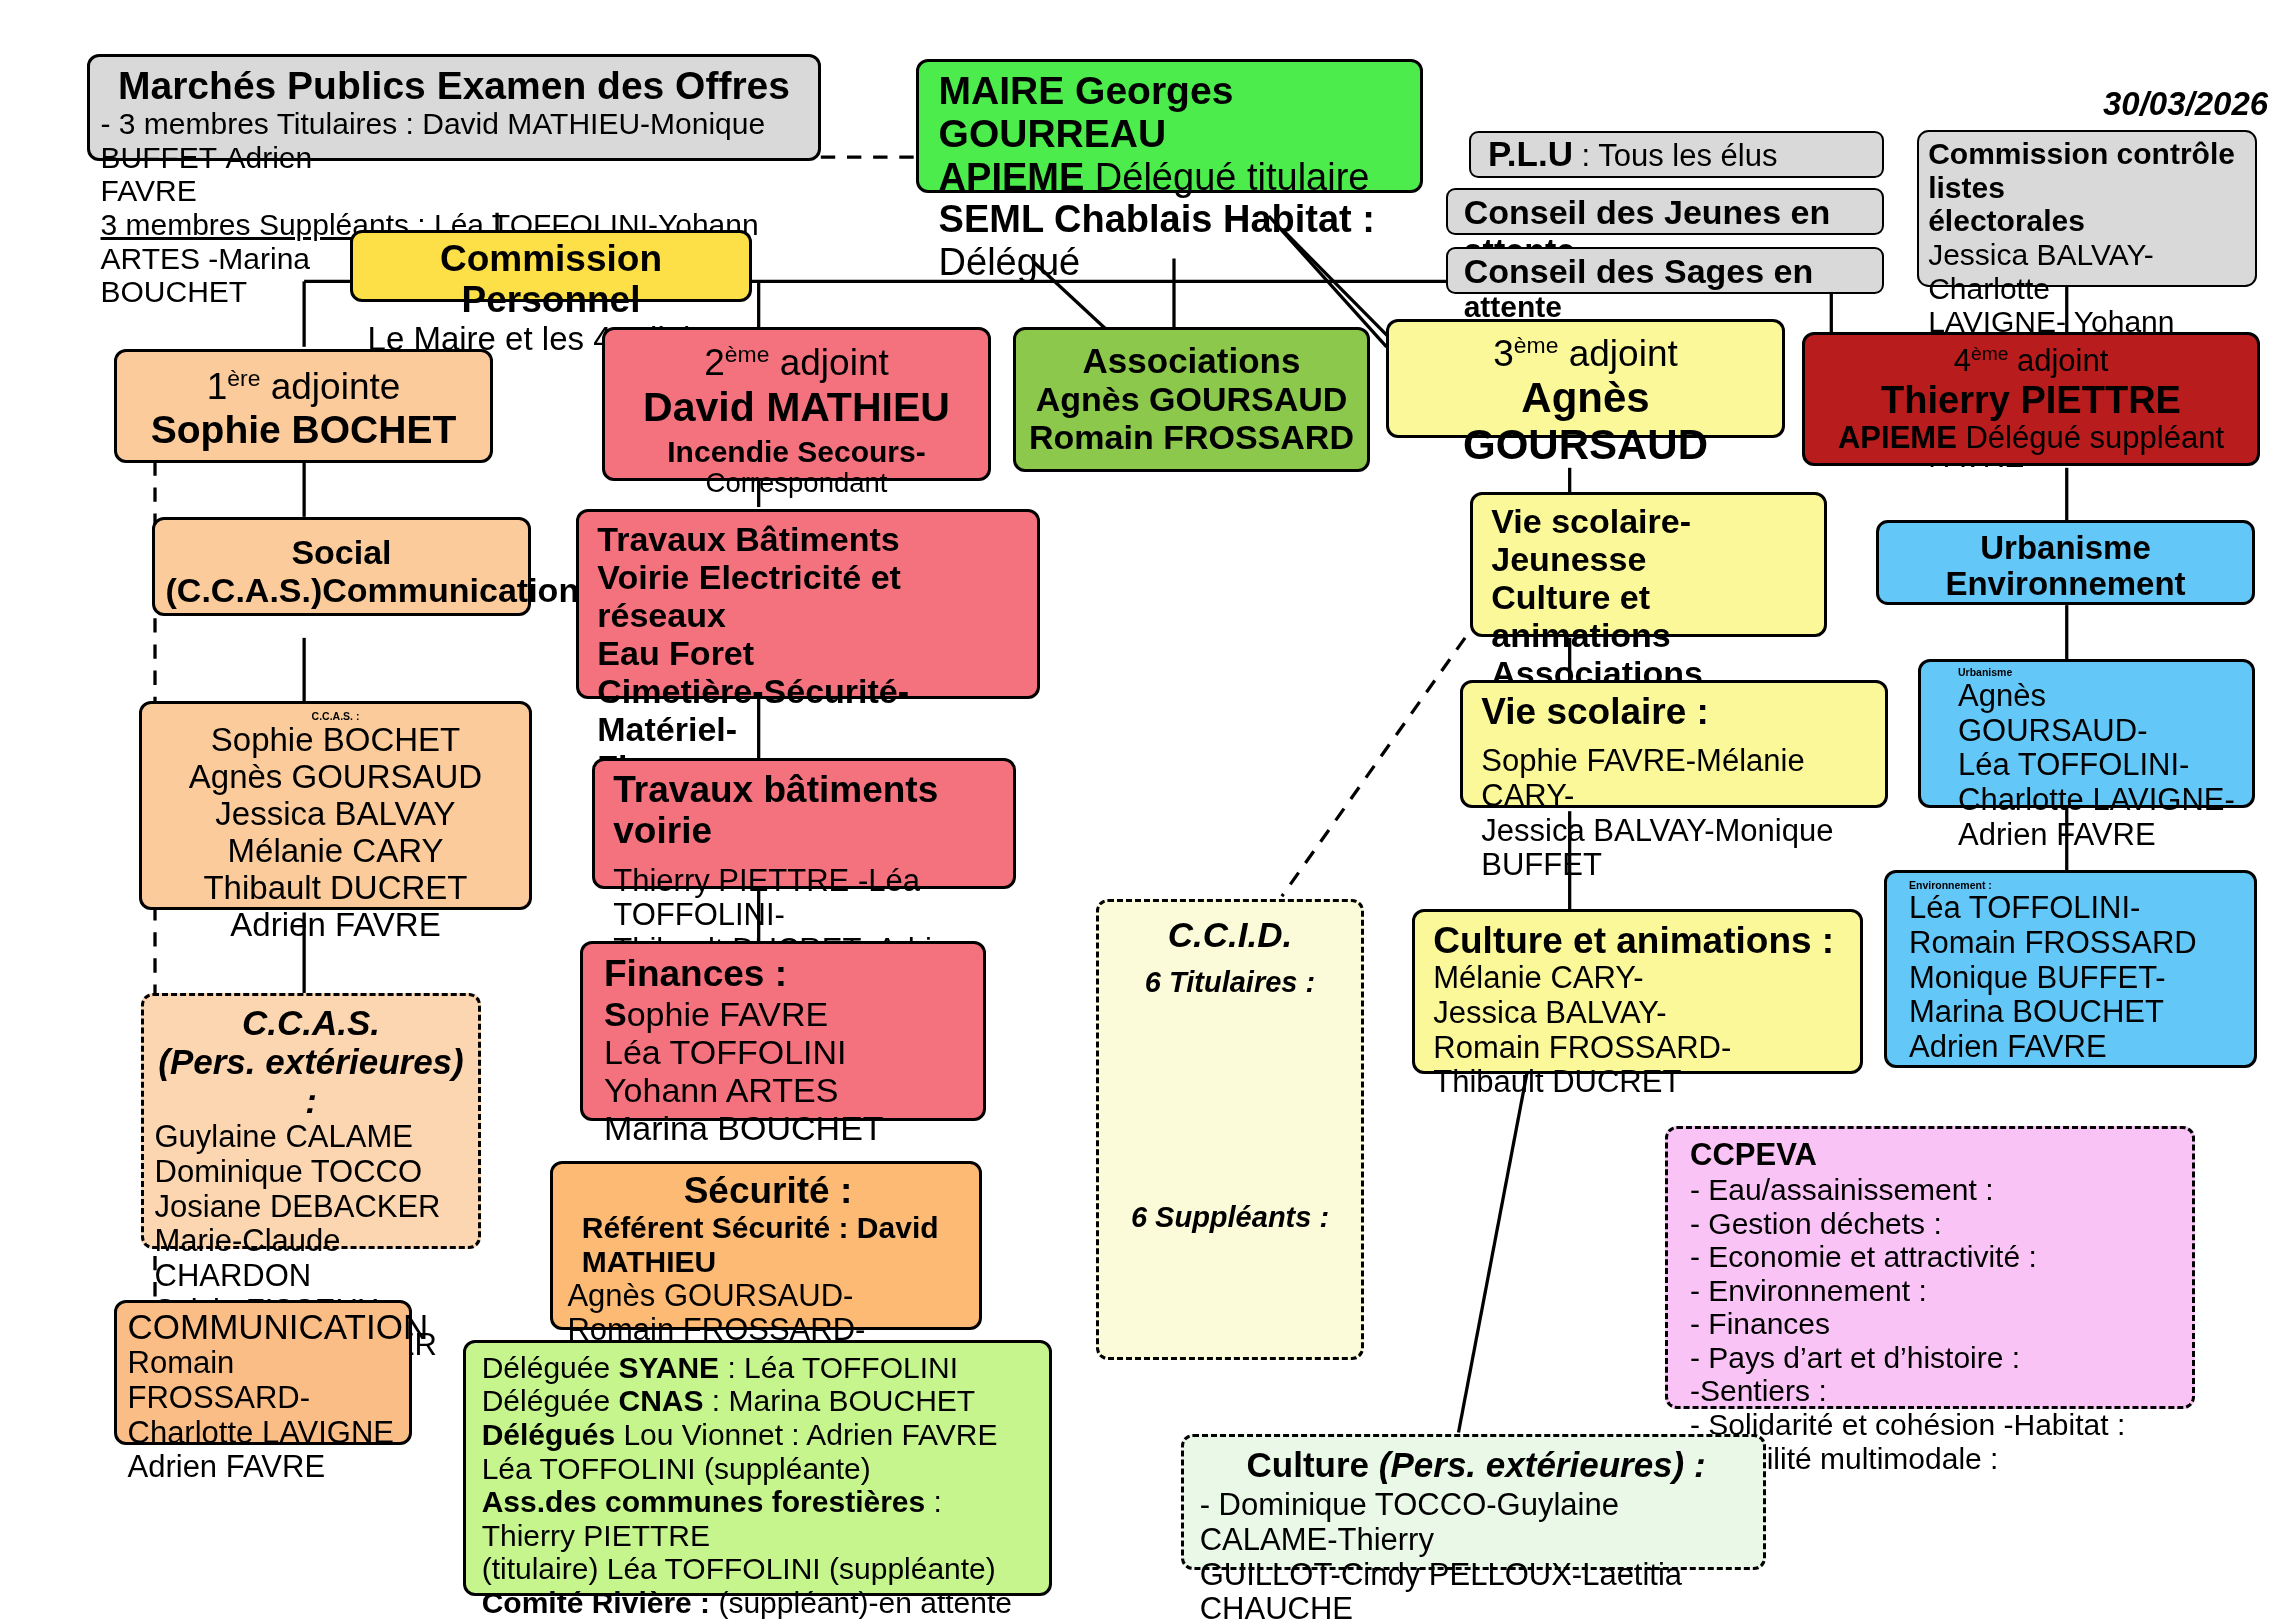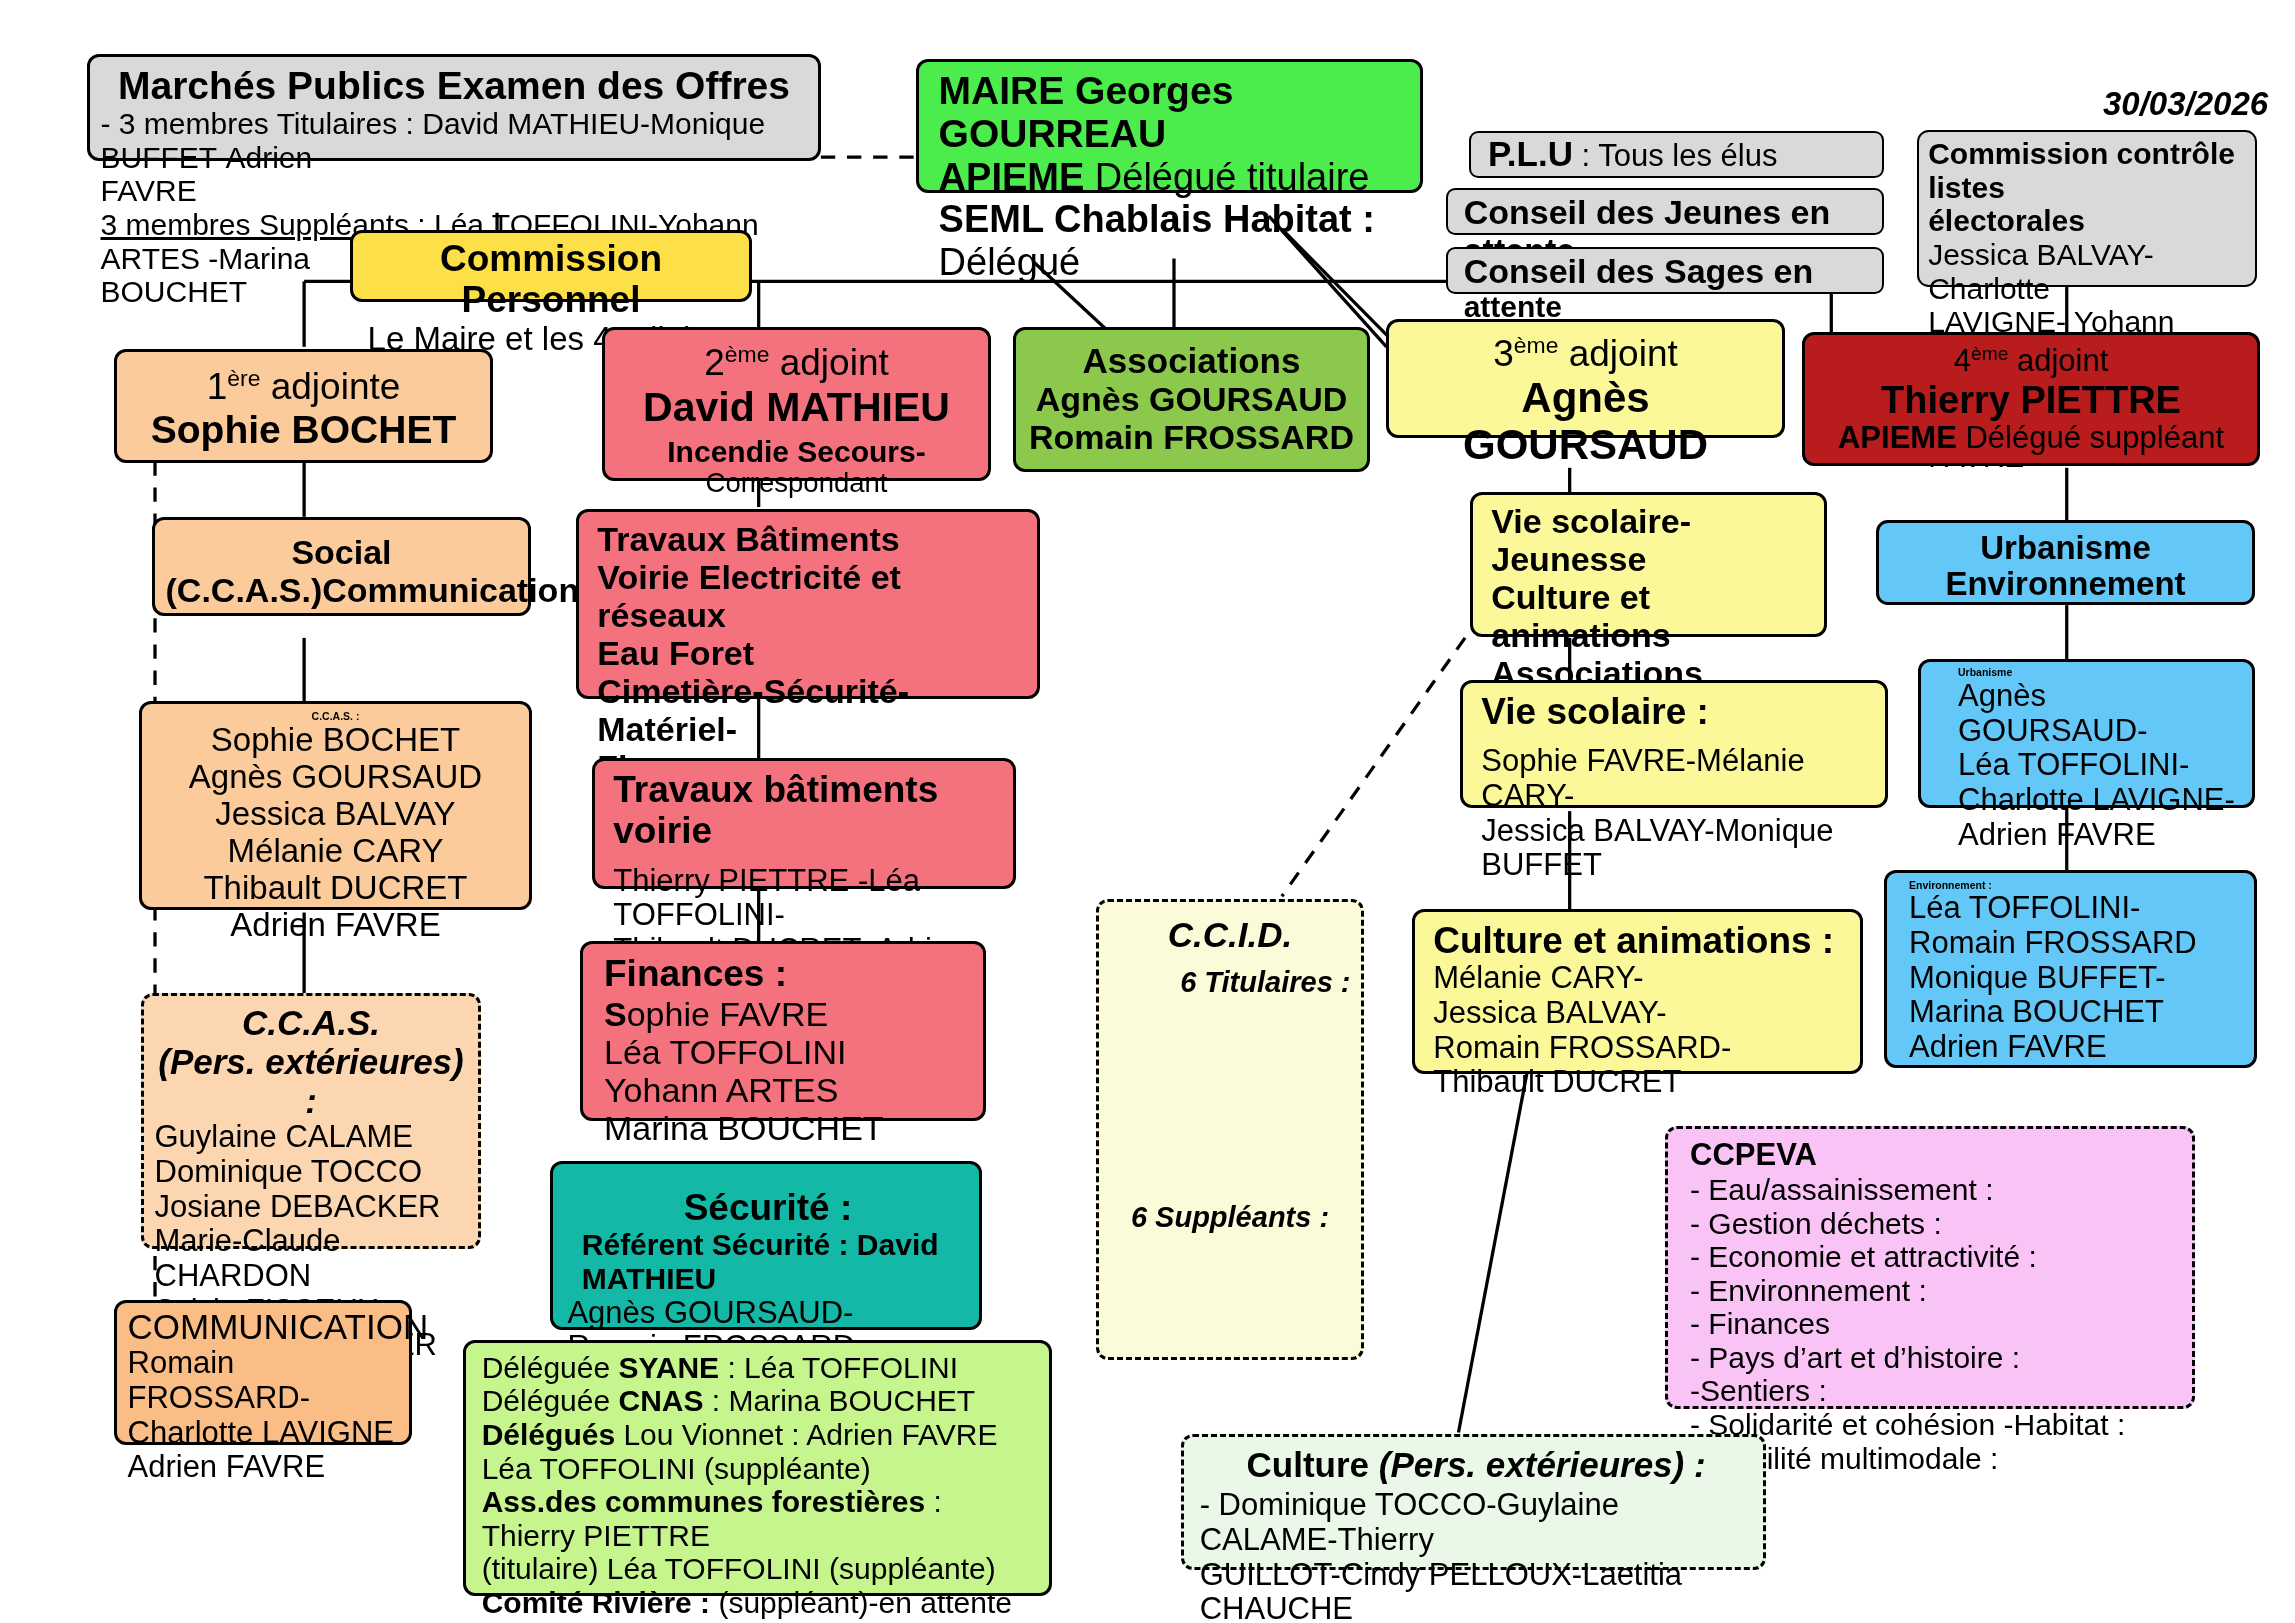--- a/index.html
+++ b/index.html
@@ -216,21 +216,21 @@
   </div>
 
   <div class="box" style="left:532px;top:941px;width:406px;height:180px;background:#f4727e;padding-top:9.2px;padding-left:21px;margin-left:48px;">
     <div class="lft ttl t56">Finances :</div>
     <div class="lft t52"><b>S</b><span>ophie FAVRE</span></div>
     <div class="lft t52">Léa TOFFOLINI</div>
     <div class="lft t52">Yohann ARTES</div>
     <div class="lft t52">Marina BOUCHET</div>
   </div>
 
-  <div class="box" style="left:550px;top:1161px;width:432px;height:169px;background:#14b8a6;padding-top:23px;padding-left:14.4px;">
+  <div class="box" style="left:550px;top:1161px;width:432px;height:169px;background:#fdba74;padding-top:6px;padding-left:14.4px;">
     <div class="ctr ttl t56">Sécurité :</div>
     <div class="lft ttl t46" style="padding-left:14.4px;">Référent Sécurité : David MATHIEU</div>
     <div class="lft t48">Agnès GOURSAUD-</div>
     <div class="lft t48">Romain FROSSARD-</div>
     <div class="lft t48">Adrien FAVRE</div>
   </div>
 
   <div class="box" style="left:463px;top:1340px;width:589px;height:256px;background:#c5f58c;padding-top:7.9px;padding-left:15.7px;">
     <div class="lft t46"><span>Déléguée </span><b>SYANE</b><span> : Léa TOFFOLINI</span></div>
     <div class="lft t46"><span>Déléguée </span><b>CNAS</b><span> : Marina BOUCHET</span></div>
@@ -250,21 +250,21 @@
   </div>
 
   <div class="box" style="left:1460px;top:680px;width:428px;height:128px;background:#fbf899;padding-top:7.9px;padding-left:18.3px;">
     <div class="lft ttl t56">Vie scolaire :</div>
     <div class="lft t48" style="margin-top:11.8px;">Sophie FAVRE-Mélanie CARY-</div>
     <div class="lft t48">Jessica BALVAY-Monique BUFFET</div>
   </div>
 
   <div class="box dashed" style="left:1096px;top:899px;width:268px;height:461px;background:#fcfbd9;padding-top:13px;">
     <div class="ctr ttl ital t54">C.C.I.D.</div>
-    <div class="ctr ttl ital t44" style="margin-top:11.8px;text-align:right;">6 Titulaires :</div>
+    <div class="ctr ttl ital t44" style="margin-top:11.8px;">6 Titulaires :</div>
     <div class="ctr ttl ital t44" style="margin-top:203px;">6 Suppléants :</div>
   </div>
 
   <div class="box" style="left:1412px;top:909px;width:451px;height:165px;background:#fbf899;padding-top:7.9px;padding-left:18.3px;">
     <div class="lft ttl t56">Culture et animations :</div>
     <div class="lft t48">Mélanie CARY-</div>
     <div class="lft t48">Jessica BALVAY-</div>
     <div class="lft t48">Romain FROSSARD-</div>
     <div class="lft t48">Thibault DUCRET</div>
   </div>

